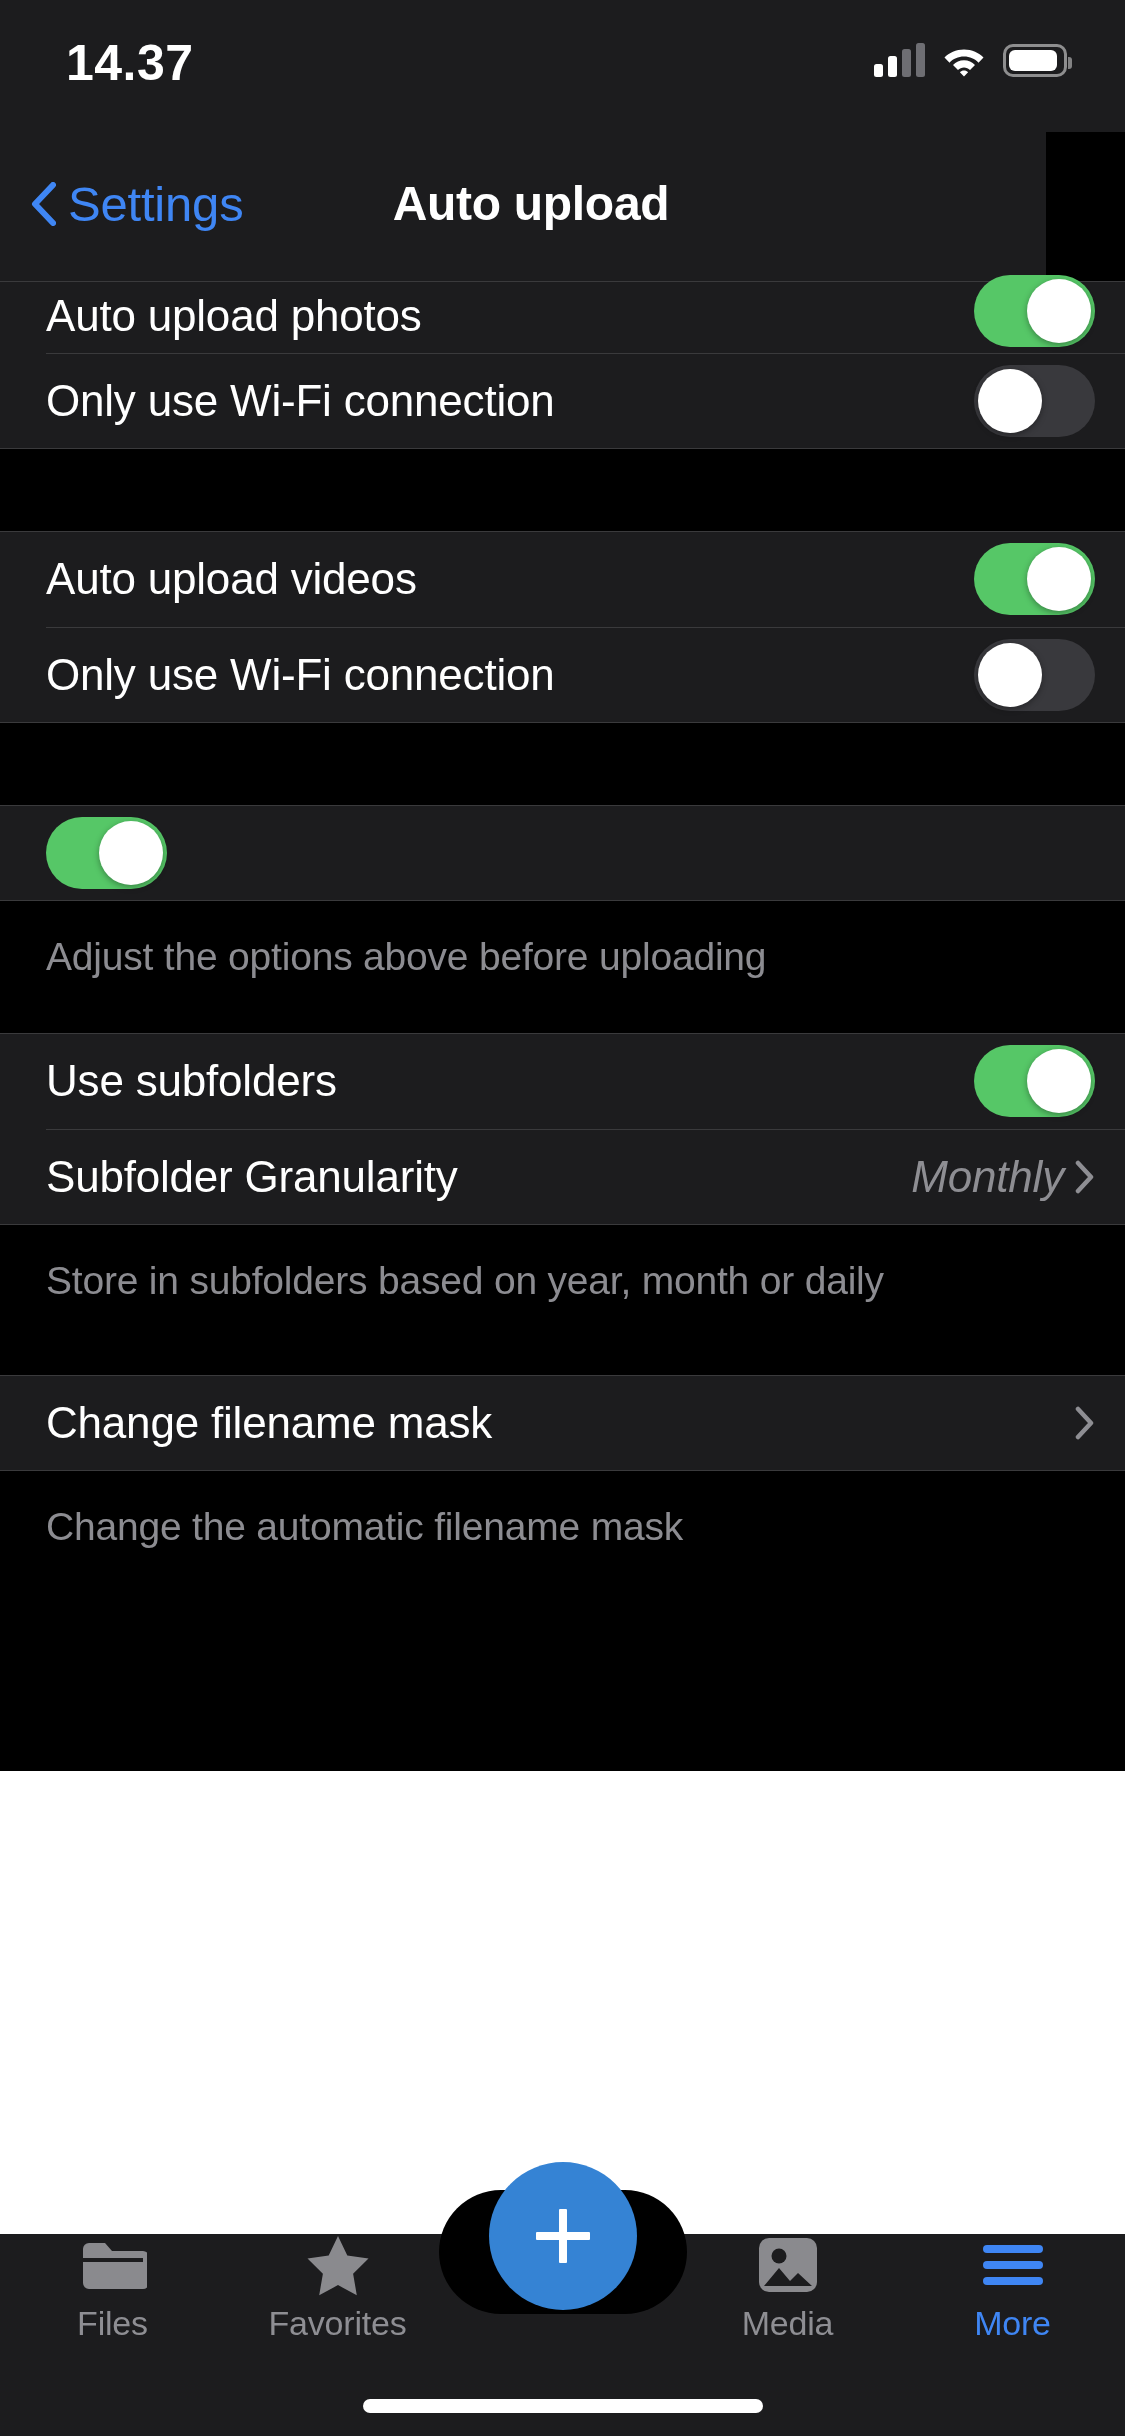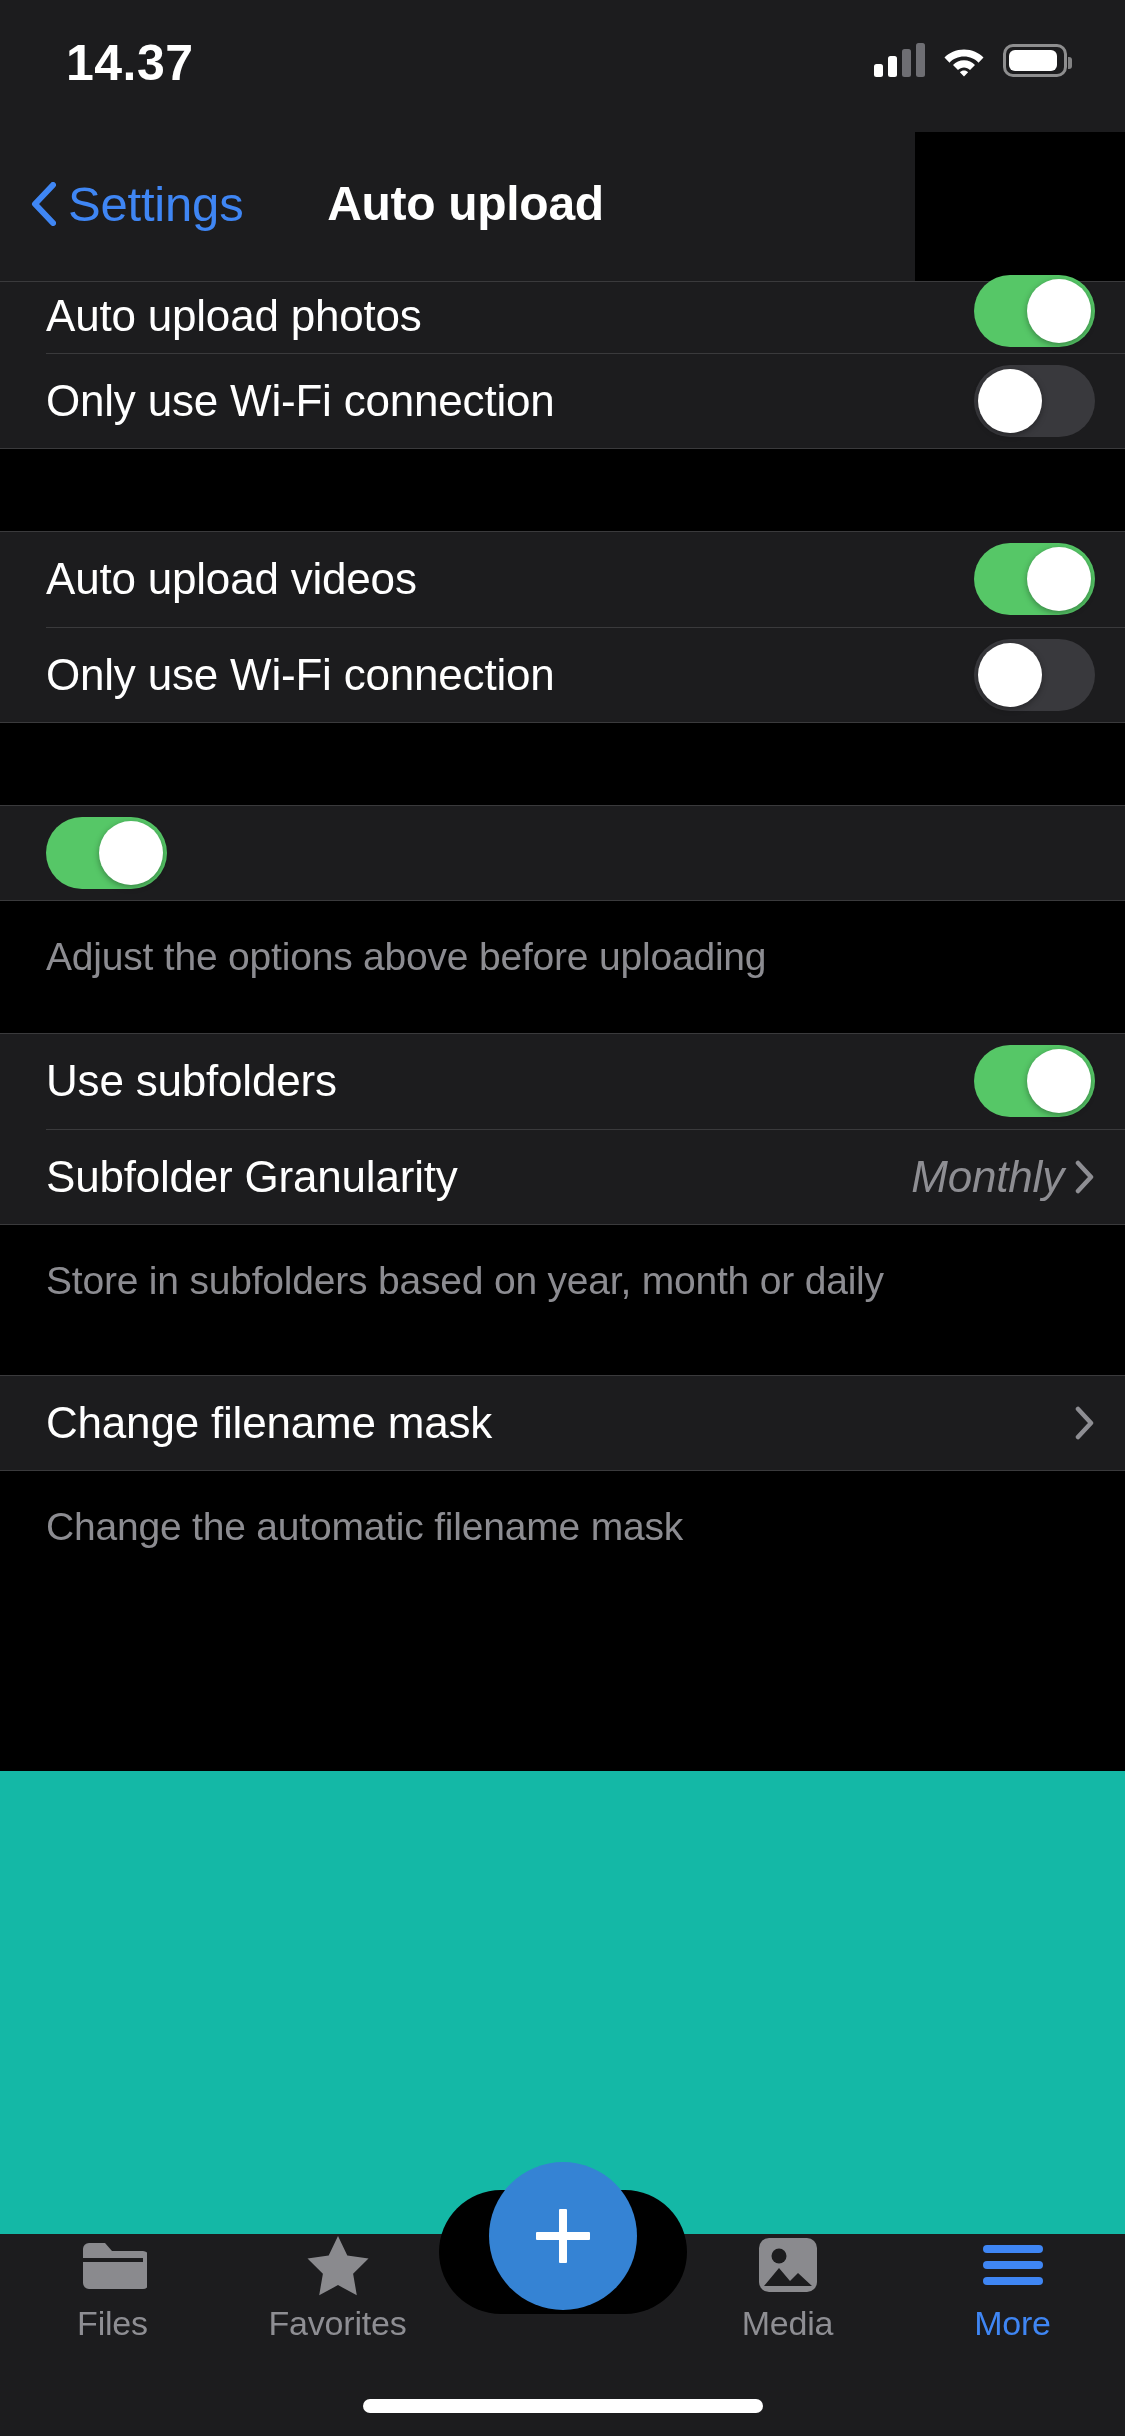--- a/index.html
+++ b/index.html
@@ -40,39 +40,39 @@
     content:""; position:absolute; right:-8px; top:10px; width:4px; height:12px;
     background:rgba(255,255,255,0.45); border-radius:0 3px 3px 0;
   }
   .batt i {
     position:absolute; left:3px; top:3px; bottom:3px; width:48px;
     background:#fff; border-radius:6px;
   }
 
   
   .navbar {
-    position:absolute; top:132px; left:0; width:915px; height:149px;
+    position:absolute; top:132px; left:0; width:1046px; height:149px;
     background:#1C1C1E;
   }
   .back-btn {
     position:absolute; left:30px; top:32px; height:80px;
     display:flex; align-items:center; gap:12px; cursor:pointer;
   }
   .chev-back { width:26px; height:44px; display:block; }
   .back-label { font-size:49px; color:#3F86F4; letter-spacing:-0.2px; }
   .nav-title {
     position:absolute; left:16px; right:0; top:44px;
     text-align:center; font-size:48px; font-weight:700; color:#fff;
     letter-spacing:-0.3px;
   }
 
   
   .list {
     position:absolute; top:281px; left:0; width:1125px; bottom:0;
-    background:#14b8a6;
+    background:#ffffff;
   }
   .group { background:#1C1C1E; position:relative; }
   .group::before, .group::after {
     content:""; position:absolute; left:0; right:0; height:1px;
     background:#3A3A3C;
   }
   .group::before { top:0; }
   .group::after { bottom:0; }
 
   .row {

